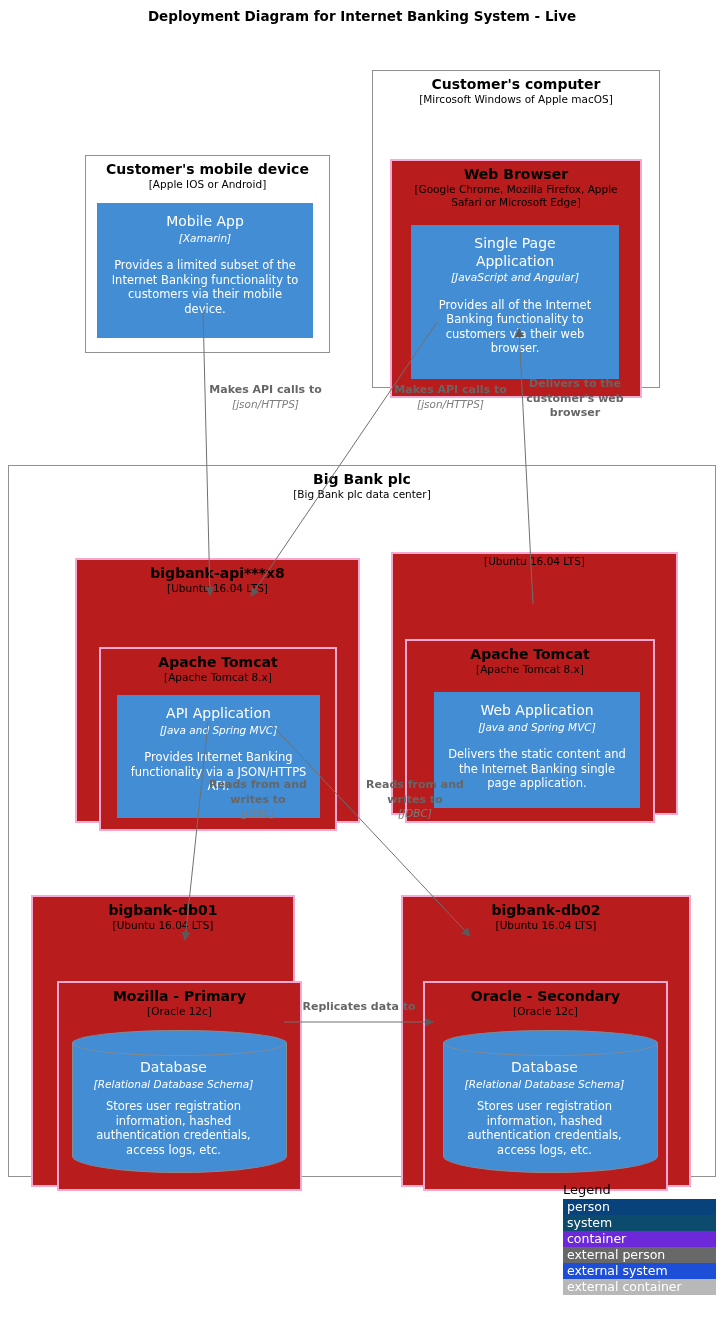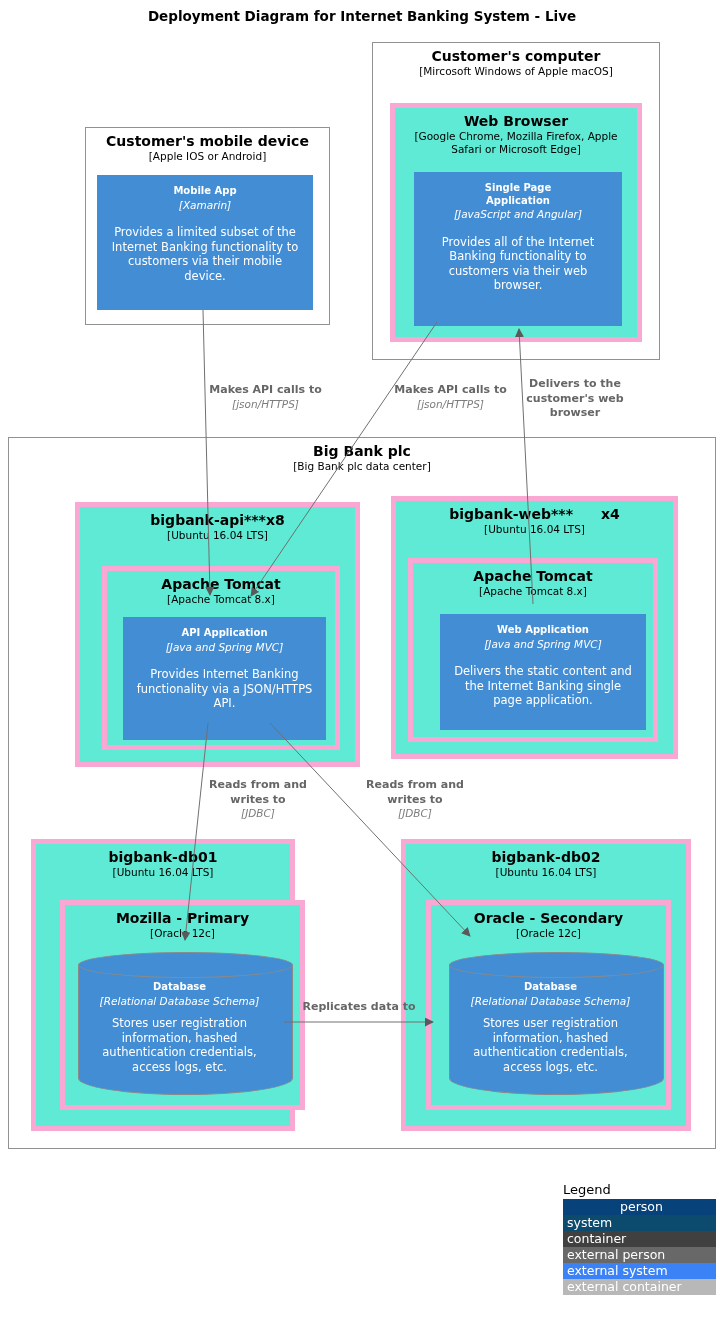--- a/index.html
+++ b/index.html
@@ -1,29 +1,29 @@
 <!DOCTYPE html>
 <html><head>
 <meta charset="utf-8">
 <style>
   html,body{margin:0;padding:0;background:#fff;}
   .canvas{position:relative;width:724px;height:1320px;background:#fff;
           font-family:"DejaVu Sans","Liberation Sans",sans-serif;color:#000;overflow:hidden;border-radius:24px;}
   .diagram-title{position:absolute;left:0;top:8px;width:724px;text-align:center;
                  font-size:13.5px;font-weight:bold;}
   
-  .node{position:absolute;background:#fff;border:1px solid #919191;box-sizing:border-box;}
-  .inner{background:#5eead4;border:5px solid #f9a8d4;}
+  .node{position:absolute;background:#fff;border:1px solid #919191;box-sizing:border-box;margin-top:28px;}
+  .inner{background:#b91c1c;border:2px solid #f9a8d4;}
   .n-title{padding-top:5px;text-align:center;font-size:14px;font-weight:bold;line-height:1.15;}
   .n-tech{text-align:center;font-size:10.5px;line-height:1.25;padding:1px 6px 0 6px;}
   .row-title{display:flex;justify-content:center;gap:28px;}
   
   .cbox{position:absolute;background:#438dd5;color:#fff;box-sizing:border-box;
         text-align:center;padding:10px 10px 0 10px;}
-  .c-title{font-size:10px;font-weight:bold;line-height:1.25;}
+  .c-title{font-size:14px;font-weight:normal;line-height:1.25;}
   .c-title.narrow{max-width:132px;margin:0 auto;}
   .c-tech{font-size:10.5px;font-style:italic;line-height:1.3;margin-top:1px;}
   .c-desc{font-size:11.5px;line-height:1.27;margin-top:13px;}
   
   .cyl{position:absolute;background:#438dd5;color:#fff;box-sizing:border-box;
        border:1px solid #8a8a8a;border-top:none;
        border-radius:0 0 108px 108px / 0 0 17px 17px;text-align:center;}
   .cyl::before{content:"";position:absolute;left:-1px;right:-1px;top:-13px;height:26px;
        background:#438dd5;border:1px solid #8a8a8a;border-radius:50%;box-sizing:border-box;}
   .cyl .content{position:relative;z-index:1;padding:16px 20px 0 8px;}
@@ -82,24 +82,20 @@
         <div class="n-tech">[Apache Tomcat 8.x]</div>
         <div class="cbox" style="left:16px;top:46px;width:203px;height:123px;">
           <div class="c-title">API Application</div>
           <div class="c-tech">[Java and Spring MVC]</div>
           <div class="c-desc">Provides Internet Banking functionality via a JSON/HTTPS API.</div>
         </div>
       </div>
     </div>
 
     <div class="node inner" style="left:382px;top:58px;width:287px;height:263px;">
-      <div class="n-title row-title">
-        <span>bigbank-web***</span>
-        <span>x4</span>
-      </div>
       <div class="n-tech">[Ubuntu 16.04 LTS]</div>
       <div class="node inner" style="left:12px;top:57px;width:250px;height:184px;">
         <div class="n-title">Apache Tomcat</div>
         <div class="n-tech">[Apache Tomcat 8.x]</div>
         <div class="cbox" style="left:27px;top:51px;width:206px;height:116px;">
           <div class="c-title">Web Application</div>
           <div class="c-tech">[Java and Spring MVC]</div>
           <div class="c-desc">Delivers the static content and the Internet Banking single page application.</div>
         </div>
       </div>
@@ -172,21 +168,21 @@
   <div class="rel" style="left:349px;top:778px;width:132px;">
     <div>Reads from and writes to</div>
     <div class="tech">[JDBC]</div>
   </div>
   <div class="rel" style="left:285px;top:1000px;width:148px;">
     <div>Replicates data to</div>
   </div>
 
   <div class="legend">
     <div class="legend-title">Legend</div>
-    <div class="legend-row" style="background: rgb(8, 66, 123); text-align: center;">person</div>
+    <div class="legend-row" style="background: rgb(8, 66, 123);">person</div>
     <div class="legend-row" style="background: #0c4a6e;">system</div>
-    <div class="legend-row" style="background: #404040;">container</div>
+    <div class="legend-row" style="background: #6d28d9;">container</div>
     <div class="legend-row" style="background: rgb(104, 104, 104);">external person</div>
-    <div class="legend-row" style="background: #3b82f6;">external system</div>
+    <div class="legend-row" style="background: #1d4ed8;">external system</div>
     <div class="legend-row" style="background: rgb(184, 184, 184);">external container</div>
   </div>
 
 </div>
 
 </body></html>

